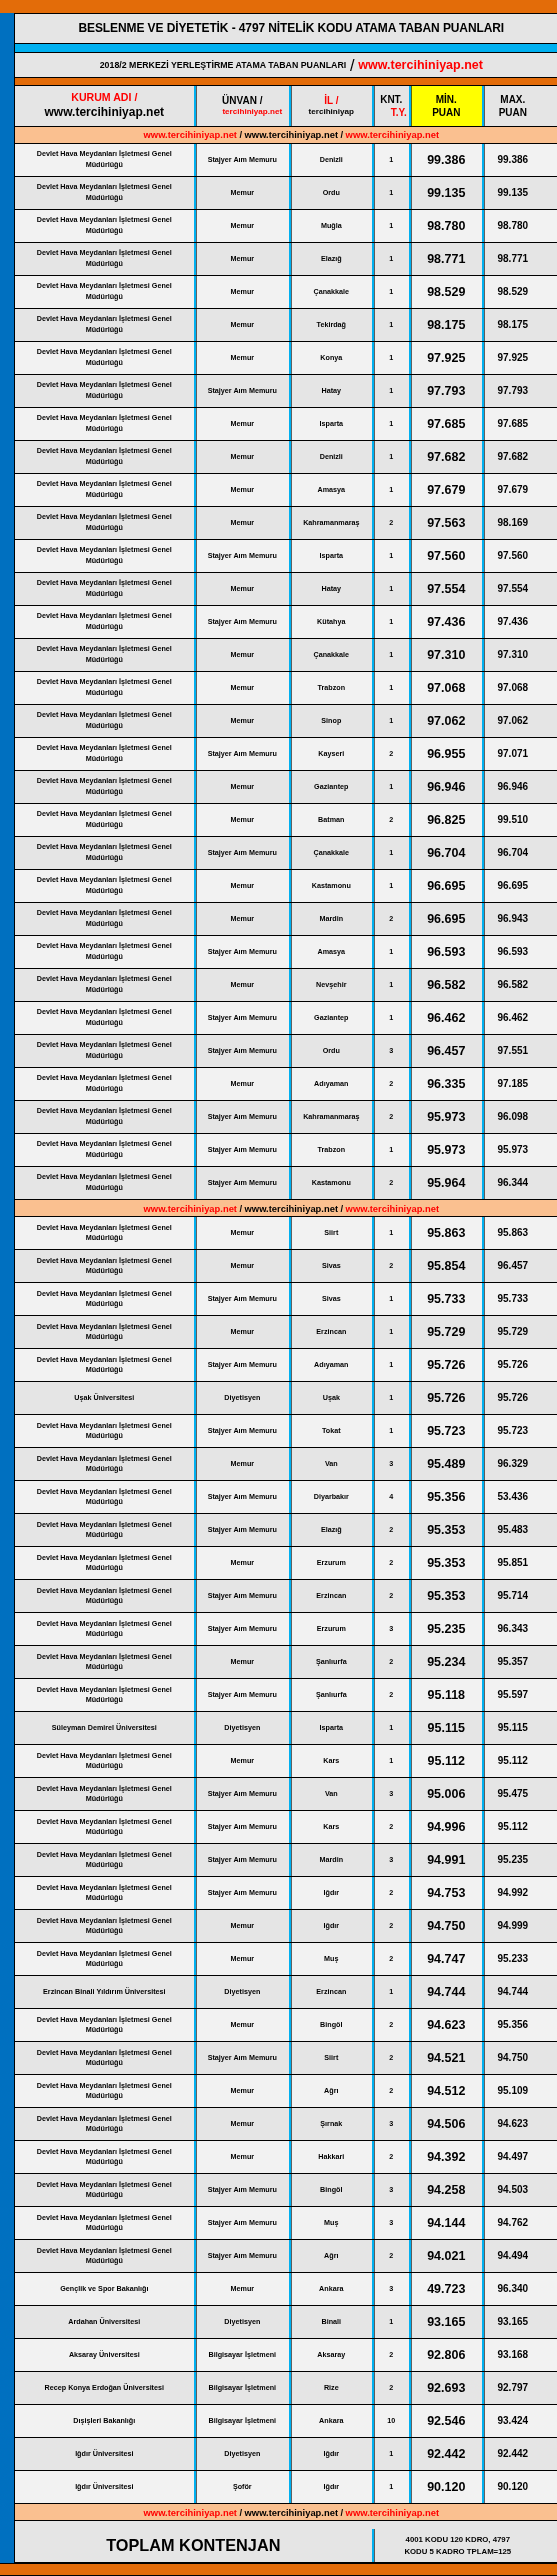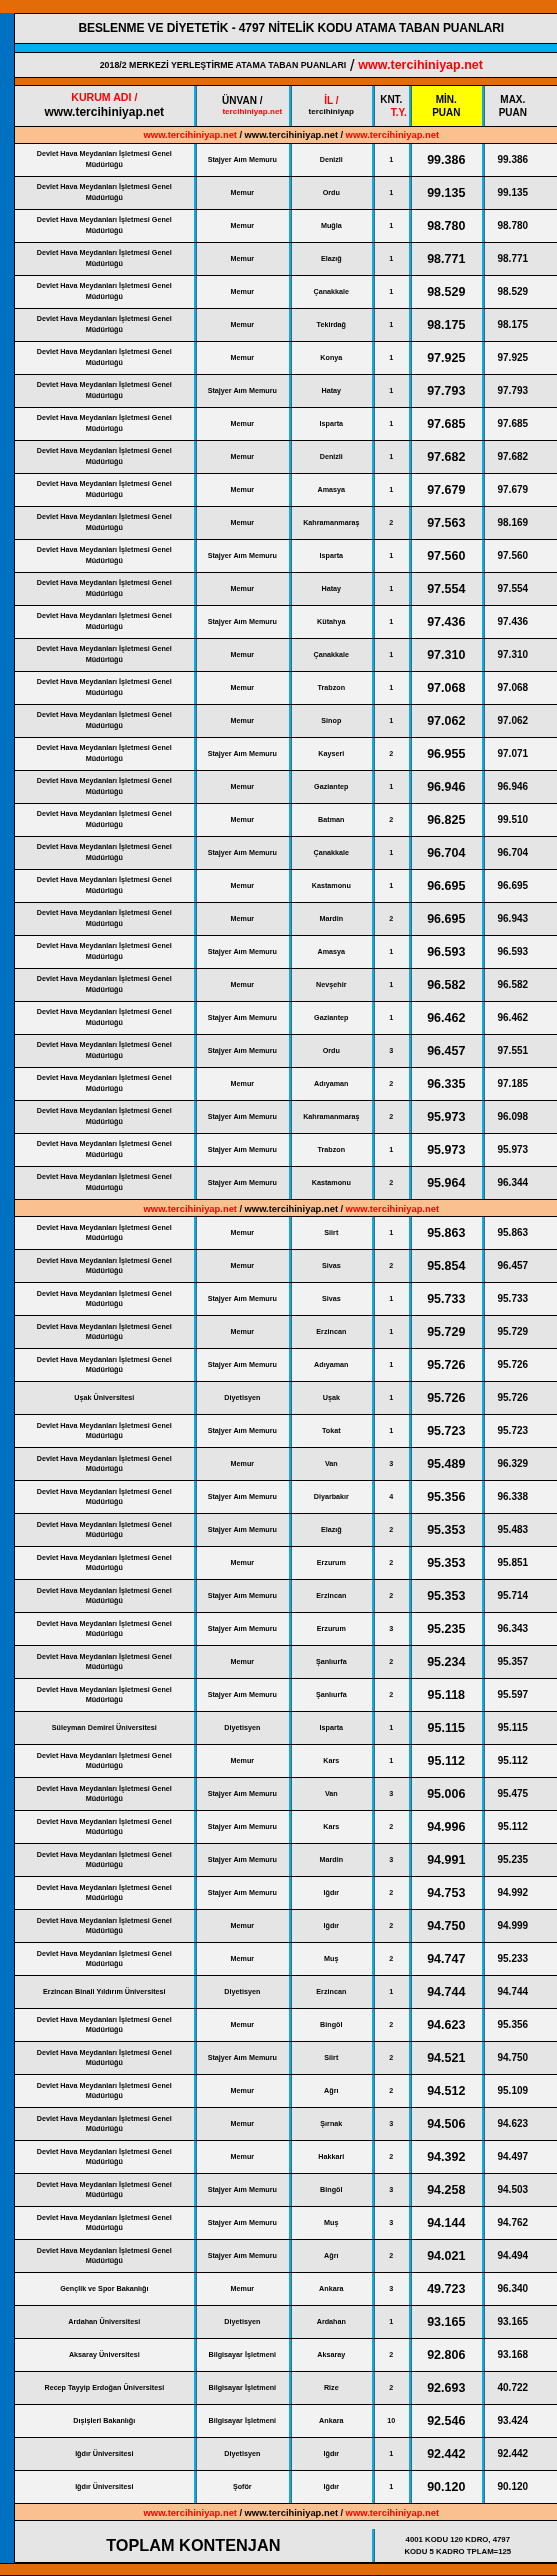--- a/index.html
+++ b/index.html
@@ -492,21 +492,21 @@
           <div class="cell c-knt">3</div>
           <div class="cell c-min">95.489</div>
           <div class="cell c-max">96.329</div>
         </div>
         <div class="row data-row">
           <div class="cell c-kurum">Devlet Hava Meydanları İşletmesi Genel Müdürlüğü</div>
           <div class="cell c-unvan">Stajyer Aım Memuru</div>
           <div class="cell c-il">Diyarbakır</div>
           <div class="cell c-knt">4</div>
           <div class="cell c-min">95.356</div>
-          <div class="cell c-max">96.338</div>
+          <div class="cell c-max">53.436</div>
         </div>
         <div class="row data-row">
           <div class="cell c-kurum">Devlet Hava Meydanları İşletmesi Genel Müdürlüğü</div>
           <div class="cell c-unvan">Stajyer Aım Memuru</div>
           <div class="cell c-il">Elazığ</div>
           <div class="cell c-knt">2</div>
           <div class="cell c-min">95.353</div>
           <div class="cell c-max">95.483</div>
         </div>
         <div class="row data-row">
@@ -689,40 +689,40 @@
           <div class="cell c-kurum">Gençlik ve Spor Bakanlığı</div>
           <div class="cell c-unvan">Memur</div>
           <div class="cell c-il">Ankara</div>
           <div class="cell c-knt">3</div>
           <div class="cell c-min">49.723</div>
           <div class="cell c-max">96.340</div>
         </div>
         <div class="row data-row">
           <div class="cell c-kurum">Ardahan Üniversitesi</div>
           <div class="cell c-unvan">Diyetisyen</div>
-          <div class="cell c-il">Ardahan</div>
+          <div class="cell c-il">Binali</div>
           <div class="cell c-knt">1</div>
           <div class="cell c-min">93.165</div>
           <div class="cell c-max">93.165</div>
         </div>
         <div class="row data-row">
           <div class="cell c-kurum">Aksaray Üniversitesi</div>
           <div class="cell c-unvan">Bilgisayar İşletmeni</div>
           <div class="cell c-il">Aksaray</div>
           <div class="cell c-knt">2</div>
           <div class="cell c-min">92.806</div>
           <div class="cell c-max">93.168</div>
         </div>
         <div class="row data-row">
-          <div class="cell c-kurum">Recep Tayyip Erdoğan Üniversitesi</div>
+          <div class="cell c-kurum">Recep Konya Erdoğan Üniversitesi</div>
           <div class="cell c-unvan">Bilgisayar İşletmeni</div>
           <div class="cell c-il">Rize</div>
           <div class="cell c-knt">2</div>
           <div class="cell c-min">92.693</div>
-          <div class="cell c-max">40.722</div>
+          <div class="cell c-max">92.797</div>
         </div>
         <div class="row data-row">
           <div class="cell c-kurum">Dışişleri Bakanlığı</div>
           <div class="cell c-unvan">Bilgisayar İşletmeni</div>
           <div class="cell c-il">Ankara</div>
           <div class="cell c-knt">10</div>
           <div class="cell c-min">92.546</div>
           <div class="cell c-max">93.424</div>
         </div>
         <div class="row data-row">

